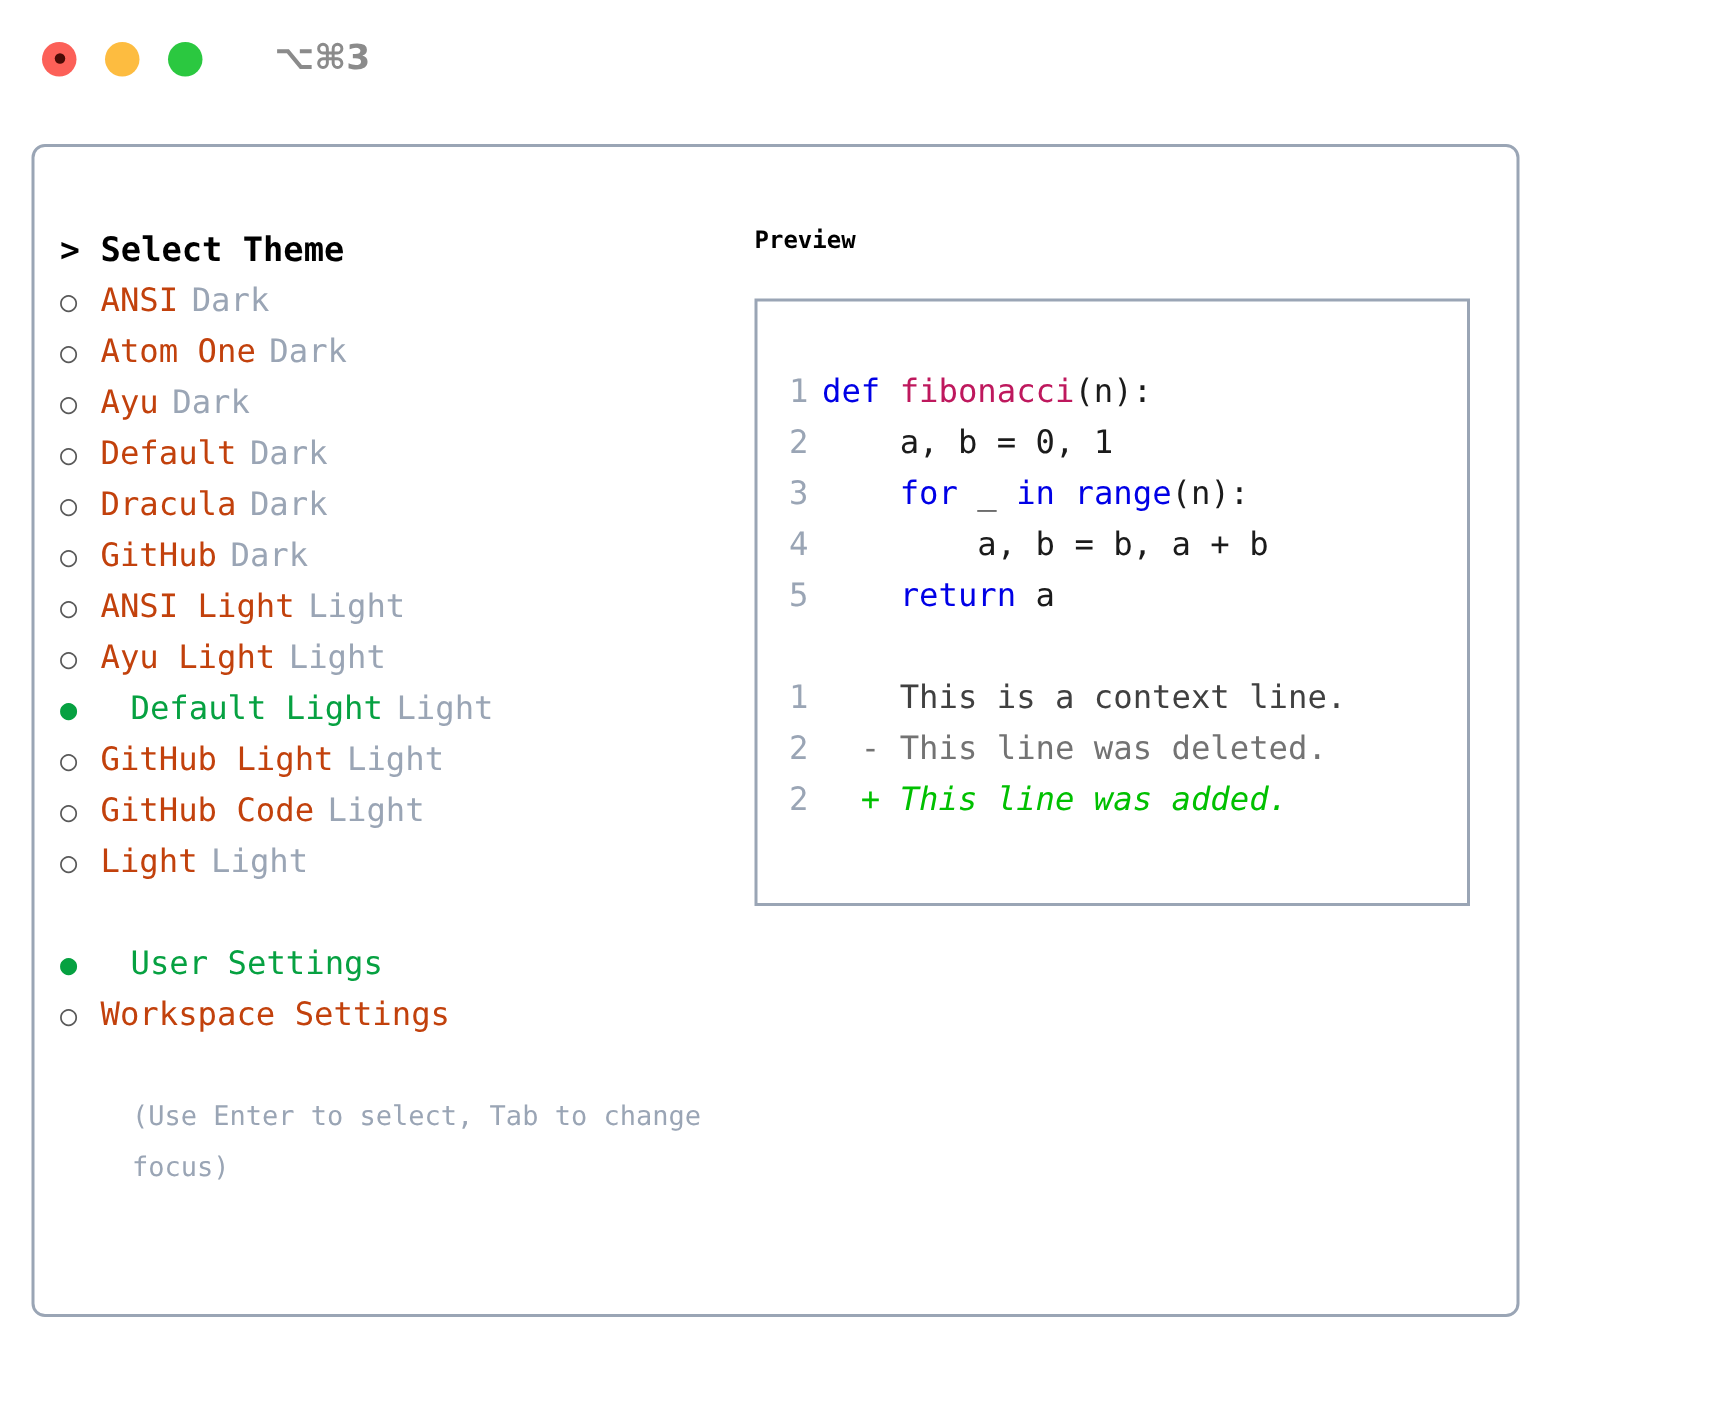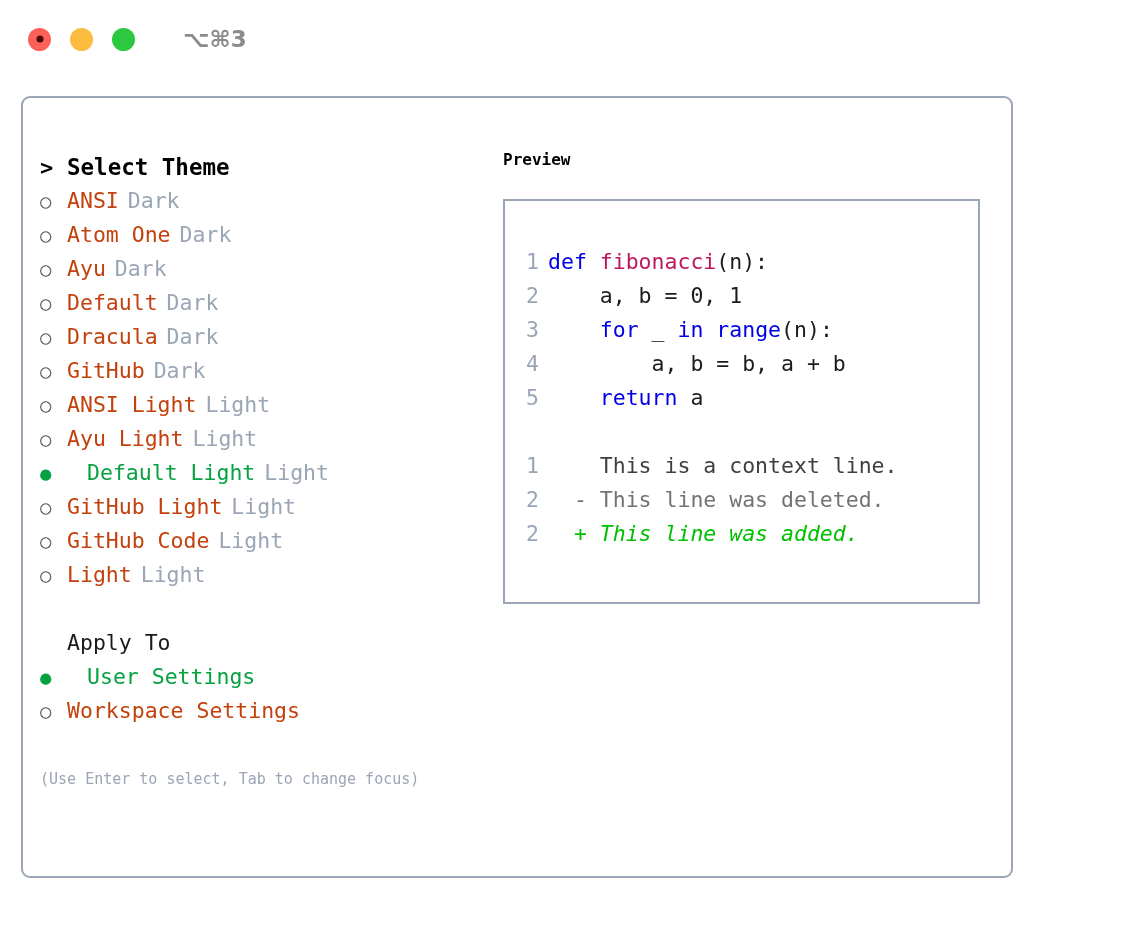--- a/index.html
+++ b/index.html
@@ -134,24 +134,25 @@
   }
   .spacer-row { height: 34px; }
 
   .section-title {
     color: #1b1b1b;
     font-size: 21.5px;
   }
 
   .hint {
     margin-top: 34px;
-    font-size: 15px;
+    font-size: 18px;
     line-height: 34px;
     color: #9aa5b5;
     width: 410px;
+    margin-left: 48px;
   }
 
   
   .right-pane {
     flex: 1;
     padding: 52px 0 0 0;
     box-sizing: border-box;
     position: relative;
   }
   .preview-title {
@@ -231,21 +232,20 @@
             <div class="row"><span class="marker">○</span><span class="label">ANSI Light</span><span class="type-tag">Light</span></div>
             <div class="row"><span class="marker">○</span><span class="label">Ayu Light</span><span class="type-tag">Light</span></div>
             <div class="row"><span class="marker sel">●</span><span class="label selected">Default Light</span><span class="type-tag">Light</span></div>
             <div class="row"><span class="marker">○</span><span class="label">GitHub Light</span><span class="type-tag">Light</span></div>
             <div class="row"><span class="marker">○</span><span class="label">GitHub Code</span><span class="type-tag">Light</span></div>
             <div class="row"><span class="marker">○</span><span class="label">Light</span><span class="type-tag">Light</span></div>
           </div>
 
         <div class="list" id="apply-to-section">
             <div class="spacer-row"></div>
-            <div class="row"><span class="marker"> </span><span class="section-title">Apply To</span></div>
             <div class="row"><span class="marker sel">●</span><span class="label selected">User Settings</span></div>
             <div class="row"><span class="marker">○</span><span class="label">Workspace Settings</span></div>
           </div>
 
         <div class="hint">(Use Enter to select, Tab to change focus)</div>
       </div>
 
       <div class="right-pane">
         <div class="preview-title">Preview</div>
         <div class="preview-box">

